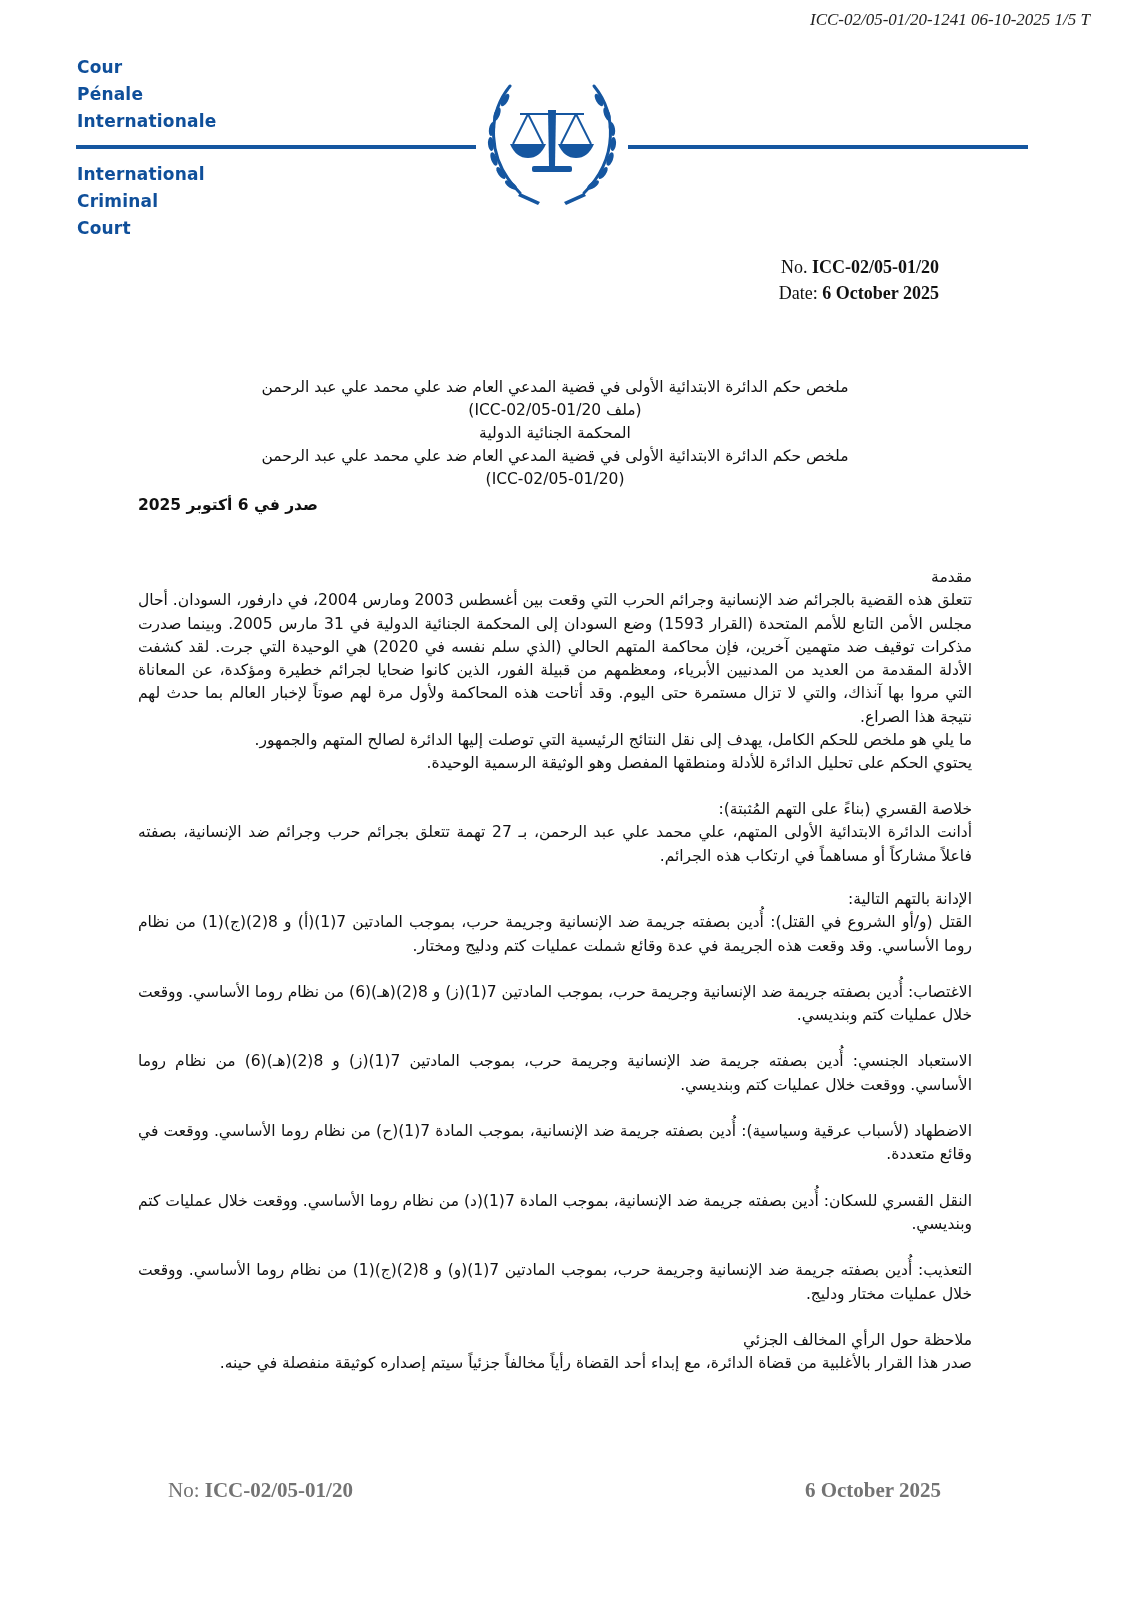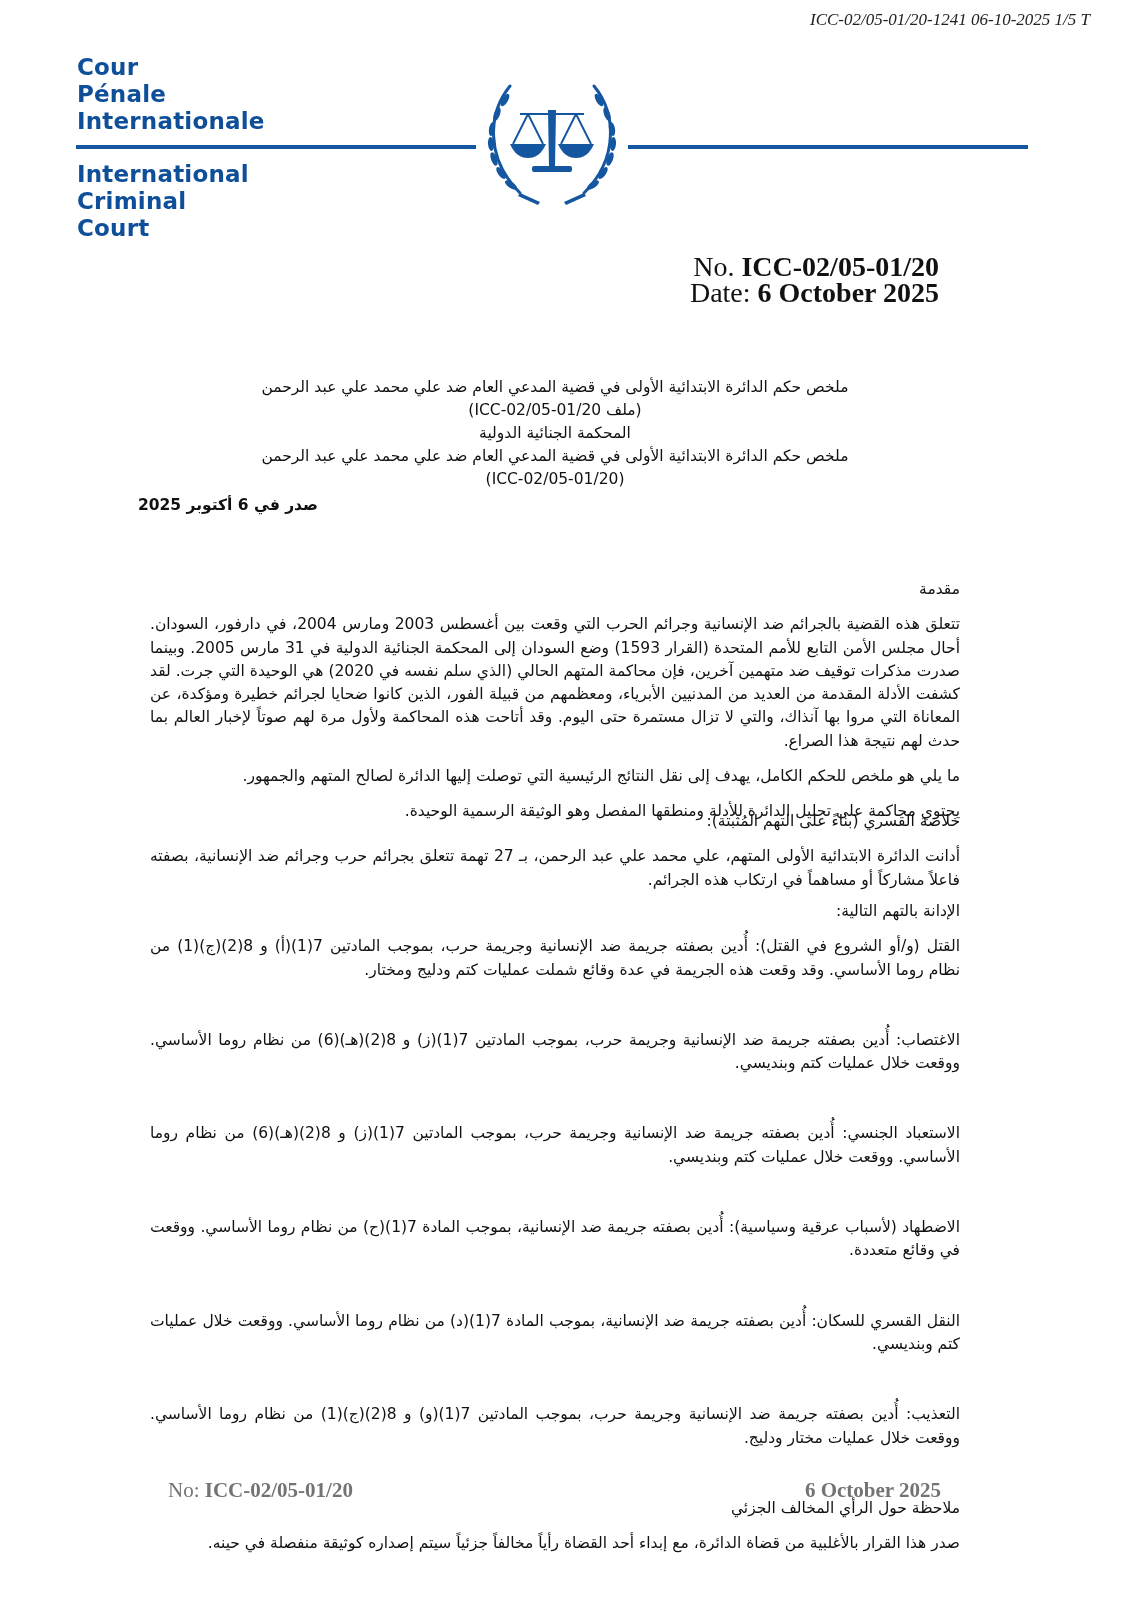--- a/index.html
+++ b/index.html
@@ -1,33 +1,33 @@
 <!DOCTYPE html>
 <html><head>
 <meta charset="utf-8">
 <style>
   html, body { margin: 0; padding: 0; background: #ffffff; }
   body { width: 1132px; height: 1600px; position: relative; overflow: hidden; color: #111; }
   .stamp { position: absolute; top: 10px; right: 42px; font-family: "Liberation Serif", serif; font-size: 17px; color: #222; font-style: italic; }
-  .logo-text { position: absolute; left: 77px; font-family: "DejaVu Sans", sans-serif; font-weight: bold; font-size: 23px; line-height: 27px; color: #0f4f9a; letter-spacing: 0.2px; }
+  .logo-text { position: absolute; left: 77px; font-family: "DejaVu Sans", sans-serif; font-weight: bold; font-size: 17px; line-height: 27px; color: #0f4f9a; letter-spacing: 0.2px; }
   .logo-fr { top: 54px; }
   .logo-en { top: 161px; }
   .rule { position: absolute; top: 145px; height: 4px; background: #1556a0; }
   .rule-left { left: 76px; width: 400px; }
   .rule-right { left: 628px; width: 400px; }
   .emblem { position: absolute; left: 480px; top: 78px; width: 144px; height: 130px; }
-  .docref { position: absolute; right: 193px; top: 254px; text-align: right; font-family: "Liberation Serif", serif; font-size: 28px; line-height: 26px; color: #111; }
+  .docref { position: absolute; right: 193px; top: 254px; text-align: right; font-family: "Liberation Serif", serif; font-size: 18px; line-height: 26px; color: #111; }
   .docref b { font-weight: bold; }
   .arabic { font-family: "DejaVu Sans", sans-serif; direction: rtl; unicode-bidi: embed; }
   .title-block { position: absolute; left: 138px; width: 834px; top: 376px; text-align: center; font-size: 15.5px; line-height: 23px; }
   .title-block div { }
   .issued { position: absolute; left: 138px; width: 834px; top: 495px; text-align: left; }
   .issued span { font-weight: bold; font-size: 15.5px; }
   .body { position: absolute; left: 138px; width: 834px; font-size: 15.5px; line-height: 23.3px; text-align: justify; text-align-last: right; }
-  .body p { margin: 12px; }
+  .body p { margin: 0; }
   .heading { font-size: 15.5px; }
   .sec-intro { top: 566px; }
   .sec-conv { top: 798px; }
   .sec-list { top: 888px; }
   .gap { height: 23px; }
   .footer { position: absolute; top: 1478px; font-family: "Liberation Serif", serif; font-size: 21px; color: #737373; }
   .footer-no { left: 168px; }
   .footer-no b { font-weight: bold; }
   .footer-date { right: 191px; font-weight: bold; }
 </style>
@@ -101,21 +101,21 @@
 </div>
 
 <div class="issued arabic" dir="ltr">
   <span dir="rtl">صدر في 6 أكتوبر 2025</span>
 </div>
 
 <div class="body arabic sec-intro">
   <p class="heading">مقدمة</p>
   <p>تتعلق هذه القضية بالجرائم ضد الإنسانية وجرائم الحرب التي وقعت بين أغسطس 2003 ومارس 2004، في دارفور، السودان. أحال مجلس الأمن التابع للأمم المتحدة (القرار 1593) وضع السودان إلى المحكمة الجنائية الدولية في 31 مارس 2005. وبينما صدرت مذكرات توقيف ضد متهمين آخرين، فإن محاكمة المتهم الحالي (الذي سلم نفسه في 2020) هي الوحيدة التي جرت. لقد كشفت الأدلة المقدمة من العديد من المدنيين الأبرياء، ومعظمهم من قبيلة الفور، الذين كانوا ضحايا لجرائم خطيرة ومؤكدة، عن المعاناة التي مروا بها آنذاك، والتي لا تزال مستمرة حتى اليوم. وقد أتاحت هذه المحاكمة ولأول مرة لهم صوتاً لإخبار العالم بما حدث لهم نتيجة هذا الصراع.</p>
   <p>ما يلي هو ملخص للحكم الكامل، يهدف إلى نقل النتائج الرئيسية التي توصلت إليها الدائرة لصالح المتهم والجمهور.</p>
-  <p>يحتوي محاكمة على تحليل الدائرة للأدلة ومنطقها المفصل وهو الوثيقة الرسمية الوحيدة.</p>
+  <p>يحتوي الحكم على تحليل الدائرة للأدلة ومنطقها المفصل وهو الوثيقة الرسمية الوحيدة.</p>
 </div>
 
 <div class="body arabic sec-conv">
   <p class="heading">خلاصة القسري (بناءً على التهم المُثبتة):</p>
   <p>أدانت الدائرة الابتدائية الأولى المتهم، علي محمد علي عبد الرحمن، بـ 27 تهمة تتعلق بجرائم حرب وجرائم ضد الإنسانية، بصفته فاعلاً مشاركاً أو مساهماً في ارتكاب هذه الجرائم.</p>
 </div>
 
 <div class="body arabic sec-list">
   <p class="heading">الإدانة بالتهم التالية:</p>
   <p>القتل (و/أو الشروع في القتل): أُدين بصفته جريمة ضد الإنسانية وجريمة حرب، بموجب المادتين 7(1)(أ) و 8(2)(ج)(1) من نظام روما الأساسي. وقد وقعت هذه الجريمة في عدة وقائع شملت عمليات كتم ودليج ومختار.</p>

